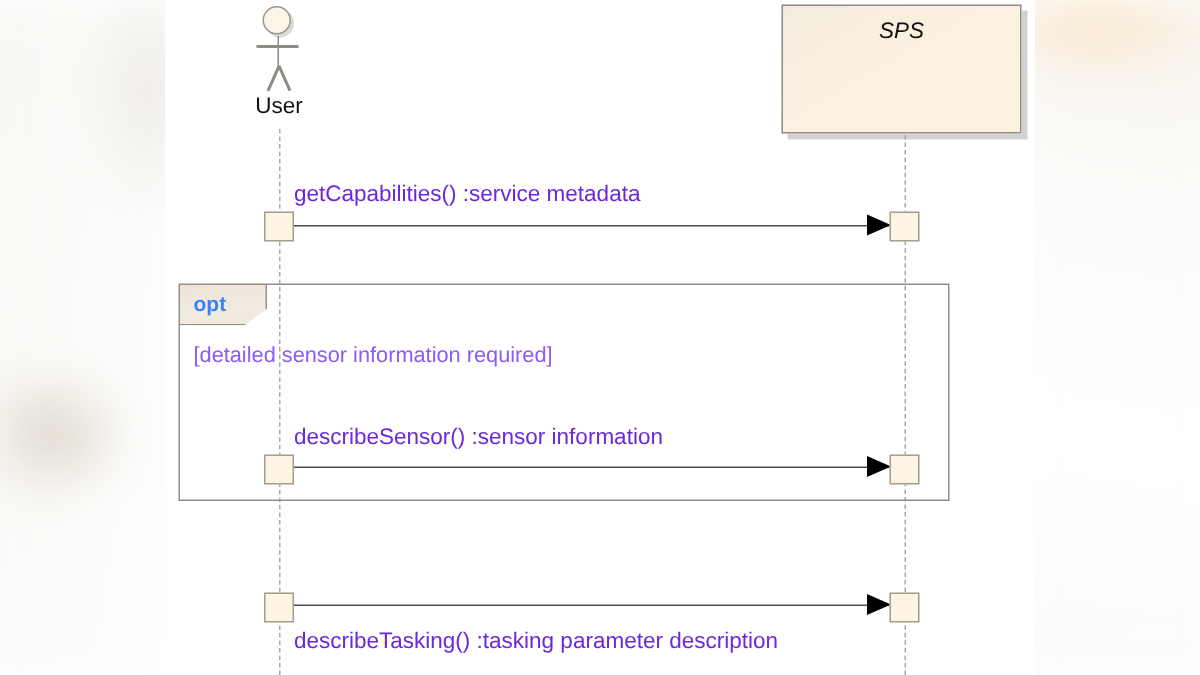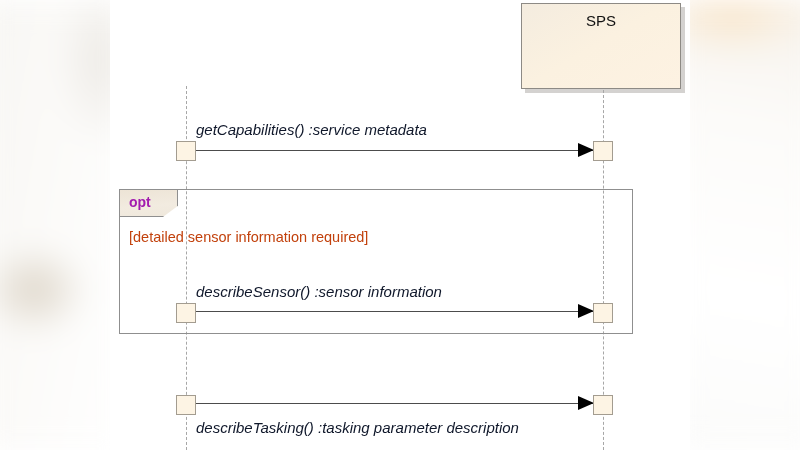--- a/index.html
+++ b/index.html
@@ -120,20 +120,21 @@
     box-shadow: 4px 4px 0 rgba(160,156,150,0.45);
   }
   .participant-label {
     position: absolute;
     top: 8px;
     left: 0;
     width: 100%;
     text-align: center;
     font-size: 15px;
     color: #111111;
+    font-style: italic;
   }
 
   
   .lifeline {
     position: absolute;
     width: 0;
     border-left: 1.4px dashed #a7a7a7;
   }
   .lifeline-user { left: 185.5px; top: 86px;  height: 364px; }
   .lifeline-sps  { left: 603px;   top: 90px;  height: 360px; }
@@ -160,28 +161,28 @@
     border-bottom: 1.3px solid #8f8f8f;
     box-sizing: border-box;
     clip-path: polygon(0 0, 100% 0, 100% 58%, 74% 100%, 0 100%);
   }
   .fragment-tab-label {
     position: absolute;
     left: 9px;
     top: 4px;
     font-size: 14px;
     font-weight: bold;
-    color: #a21caf;
+    color: #3b82f6;
   }
   .fragment-guard {
     position: absolute;
     left: 9px;
     top: 39px;
     font-size: 14.5px;
-    color: #c2410c;
+    color: #8b5cf6;
     white-space: nowrap;
   }
 
   
   .activation {
     position: absolute;
     width: 20px;
     height: 20px;
     background: #fdf4e4;
     border: 1.4px solid #a39c90;
@@ -198,35 +199,42 @@
     position: absolute;
     width: 0;
     height: 0;
     border-top: 7px solid transparent;
     border-bottom: 7px solid transparent;
     border-left: 16px solid #000000;
   }
   .msg-label {
     position: absolute;
     font-size: 15px;
-    color: #0f172a;
+    color: #6d28d9;
     white-space: nowrap;
-    font-style: italic;
   }
 </style>
 </head>
 <body>
 
 <div id="canvas">
 
   <div class="backdrop backdrop-left"></div>
   <div class="backdrop backdrop-right"></div>
 
   <div class="plate"></div>
 
+  <div class="actor">
+    <div class="actor-head"></div>
+    <div class="actor-body"></div>
+    <div class="actor-arms"></div>
+    <div class="actor-leg actor-leg-left"></div>
+    <div class="actor-leg actor-leg-right"></div>
+    <div class="actor-label">User</div>
+  </div>
 
   <div class="participant">
     <div class="participant-label">SPS</div>
   </div>
 
   <div class="lifeline lifeline-user"></div>
   <div class="lifeline lifeline-sps"></div>
 
   <div class="fragment">
     <div class="fragment-tab"></div>

